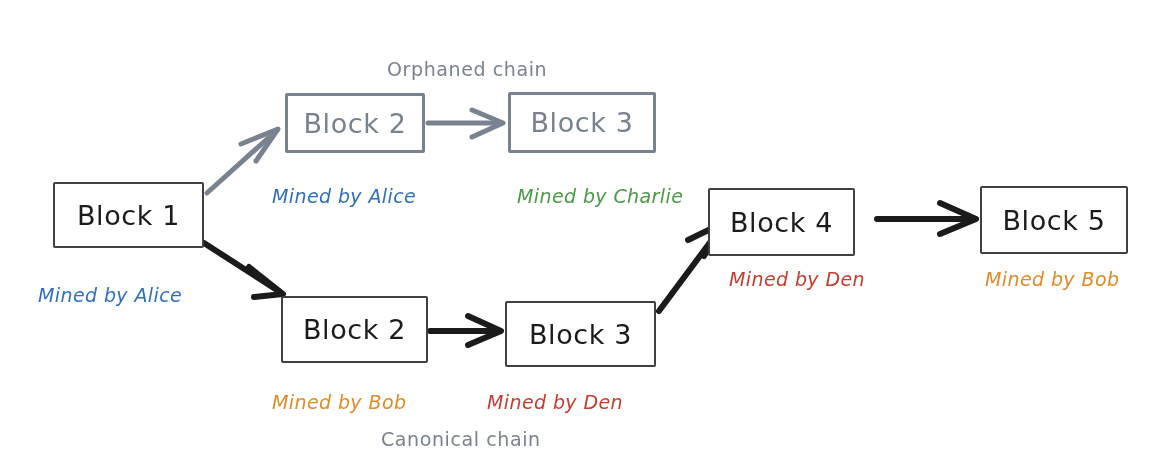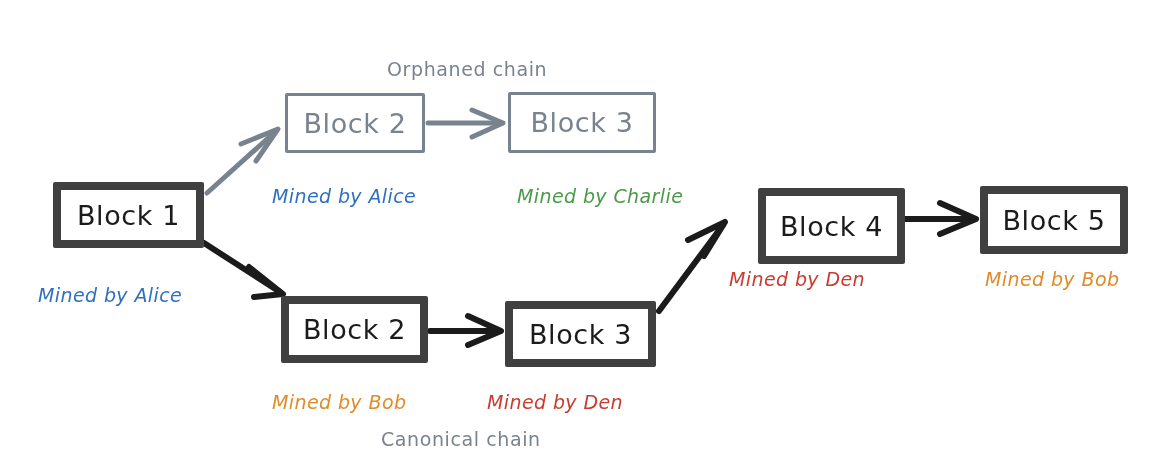--- a/index.html
+++ b/index.html
@@ -29,21 +29,21 @@
   }
   .node-box {
     position: absolute;
     box-sizing: border-box;
     display: flex;
     align-items: center;
     justify-content: center;
     background: #ffffff;
   }
   .node-box.black {
-    border: 8px solid #404040;
+    border: 2px solid #404040;
     border-radius: 2px;
   }
   .node-box.gray {
     border: 3px solid #79838f;
     border-radius: 2px;
   }
   .node-label {
     font-family: "DejaVu Sans", sans-serif;
     font-size: 27px;
     letter-spacing: 0.6px;
@@ -133,21 +133,21 @@
   <div class="node-box black" style="left:281px; top:296px; width:147px; height:67px;">
     <span class="node-label">Block 2</span>
   </div>
   <div class="miner-label" style="left:272px; top:393px; color:#e08b28;">Mined by Bob</div>
 
   <div class="node-box black" style="left:505px; top:301px; width:151px; height:66px;">
     <span class="node-label">Block 3</span>
   </div>
   <div class="miner-label" style="left:487px; top:393px; color:#c83c30;">Mined by Den</div>
 
-  <div class="node-box black" style="left:758px; top:188px; width:147px; height:76px;">
+  <div class="node-box black" style="left:708px; top:188px; width:147px; height:68px;">
     <span class="node-label">Block 4</span>
   </div>
   <div class="miner-label" style="left:729px; top:270px; color:#c83c30;">Mined by Den</div>
 
   <div class="node-box black" style="left:980px; top:186px; width:148px; height:68px;">
     <span class="node-label">Block 5</span>
   </div>
   <div class="miner-label" style="left:985px; top:270px; color:#e08b28;">Mined by Bob</div>
 
 </div>

